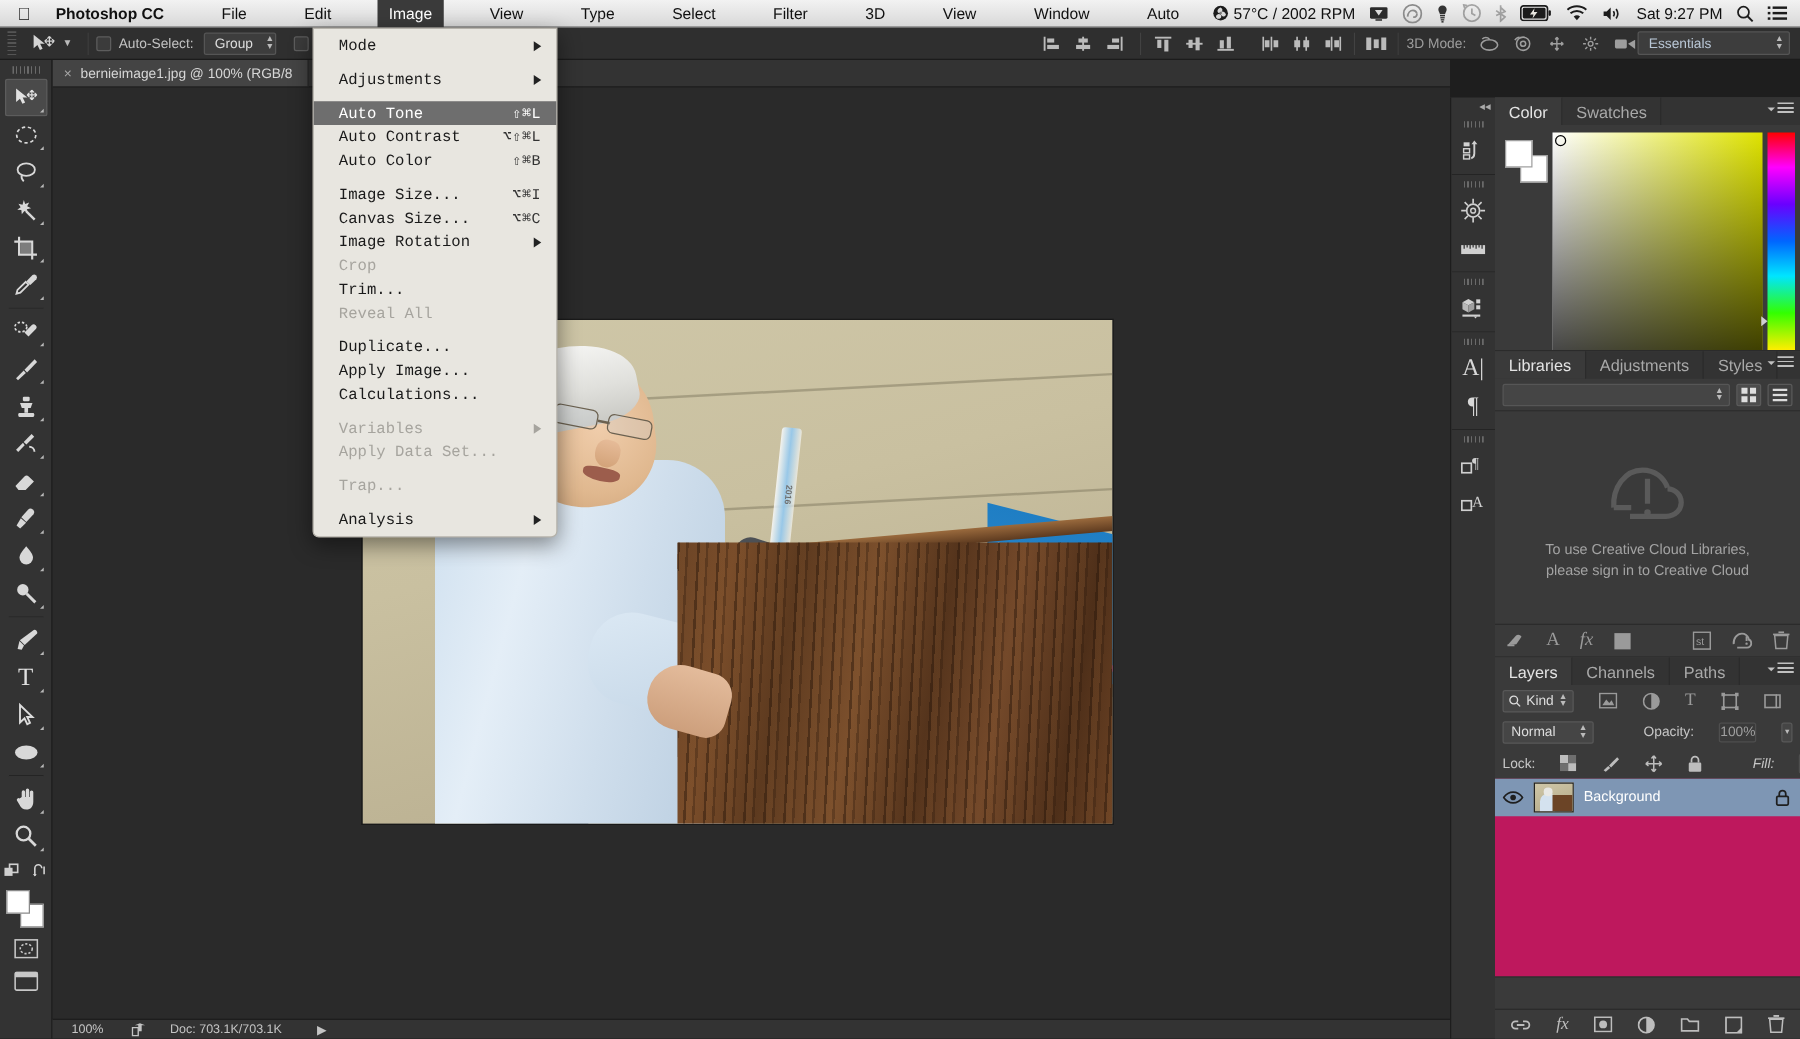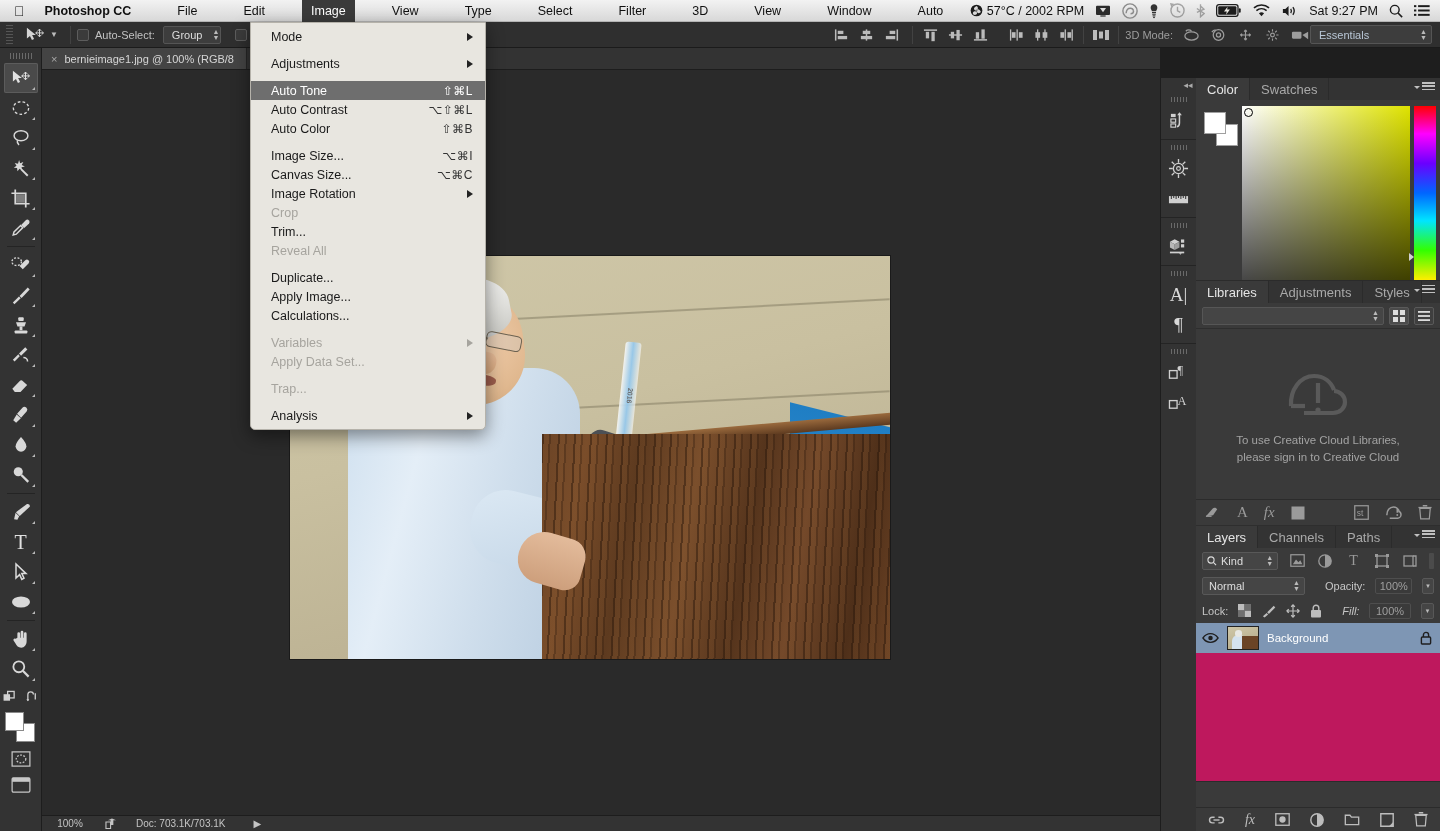--- a/index.html
+++ b/index.html
@@ -210,44 +210,44 @@
   .lib-toolbar { height: 26px; display: flex; align-items: center; gap: 5px; padding: 0 6px; background: #3a3a3a; border-bottom:1px solid #2e2e2e;}
   .lib-select { flex: 1; height: 18px; background: #454545; border: 1px solid #565656; border-radius: 2px; display:flex; align-items:center; justify-content:flex-end; padding-right:4px;}
   .lib-vbtn { width: 20px; height: 18px; display:flex;align-items:center;justify-content:center; background:#4b4b4b; border:1px solid #5a5a5a; border-radius:2px;}
   .lib-vbtn.alt { background:#3f3f3f; }
   .lib-body { height: 170px; display:flex; flex-direction: column; align-items:center; justify-content:center; gap: 12px; color:#9a9a9a;}
   .lib-msg { font-size: 11.5px; text-align:center; line-height: 17px; color:#a3a3a3;}
 
   
   .layer-iconbar { height: 26px; display:flex; align-items:center; padding: 0 8px; background:#3a3a3a; border-bottom:1px solid #2e2e2e; gap: 16px;}
   .layer-iconbar .spacer { flex: 1; }
-  .lrow { height: 25px; display: flex; align-items: center; padding: 0 6px; gap: 10px; font-size: 11px; color: #c6c6c6;}
+  .lrow { height: 25px; display: flex; align-items: center; padding: 0 6px; gap: 20px; font-size: 11px; color: #c6c6c6;}
   .kindsel { width: 90px; height: 18px; background:#454545; border:1px solid #585858; border-radius:2px; display:flex; align-items:center; gap:4px; padding:0 4px; font-size:11px; color:#ddd;}
   .filtbtn { width: 22px; height: 18px; display:flex;align-items:center;justify-content:center;}
   .blendsel { width: 122px; height: 18px; background:#454545; border:1px solid #585858; border-radius:2px; display:flex; align-items:center; justify-content:space-between; padding:0 4px 0 6px; font-size:11px; color:#ddd;}
   .numfield { width: 44px; height: 16px; background:#3a3a3a; border:1px solid #4e4e4e; border-radius:2px; font-size:11px; color:#9f9f9f; display:flex;align-items:center;justify-content:center;}
   .stepper { width: 14px; height: 16px; background:#454545; border:1px solid #585858; border-radius:2px; display:flex;align-items:center;justify-content:center;}
   .layer-item { height: 30px; display: flex; align-items: center; gap: 8px; padding: 0 8px 0 6px; background: #7e96b4; }
   .layer-item .thumb { width: 32px; height: 24px; border: 1px solid #222; overflow: hidden; position: relative; background:#c9c0a0;}
   .layer-item .lname { font-size: 11.5px; color: #fff; flex: 1; }
   .layers-list { height: 158px; background: #be185d; }
   .layers-bottom { position: absolute; bottom: 0; left: 0; width: 244px; height: 24px; background: #3a3a3a;
     border-top: 1px solid #2b2b2b; display: flex; align-items: center; justify-content: center; gap: 20px; }
 
   .thumbmini { position:absolute; inset:0; background: linear-gradient(160deg,#cfc7a8,#b2a887); }
   .thumbmini .p { position:absolute; right:0; bottom:0; width:52%; height:58%; background:#6b4426; }
   .thumbmini .h { position:absolute; left:22%; top:14%; width:26%; height:30%; background:#e8e8e4; border-radius:50%; }
   .thumbmini .b { position:absolute; left:14%; top:38%; width:40%; height:62%; background:#d4e2ef; border-radius:6px 4px 0 0;}
 
   
   .dropdown {
-    position: absolute; top: 22px; left: 250px; width: 236px;
+    position: absolute; top: 22px; left: 250px; width: 196px;
     background: #e8e6e0; border: 1px solid #b5b2aa; border-radius: 0 0 5px 5px;
     box-shadow: 0 6px 18px rgba(0,0,0,.45); padding: 4px 0 4px; z-index: 90;
-    font-size: 12.5px; color: #1a1a1a;
+    font-size: 12.5px; color: #1a1a1a; font-family: Liberation Mono, monospace;
   }
   .dd-item { height: 19px; display: flex; align-items: center; padding: 0 12px 0 20px; white-space: nowrap; }
   .dd-item .lbl { flex: 1; }
   .dd-item .key { font-size: 12px; letter-spacing: .5px; color: #333; }
   .dd-item .arrow { width:0;height:0;border-top:4.5px solid transparent;border-bottom:4.5px solid transparent;border-left:6px solid #222; }
   .dd-item.hl { background: #6e6e6e; color: #fff; }
   .dd-item.hl .key { color: #fff; }
   .dd-item.disabled { color: #a6a49e; }
   .dd-item.disabled .arrow { border-left-color: #a6a49e; }
   .dd-gap { height: 8px; }

